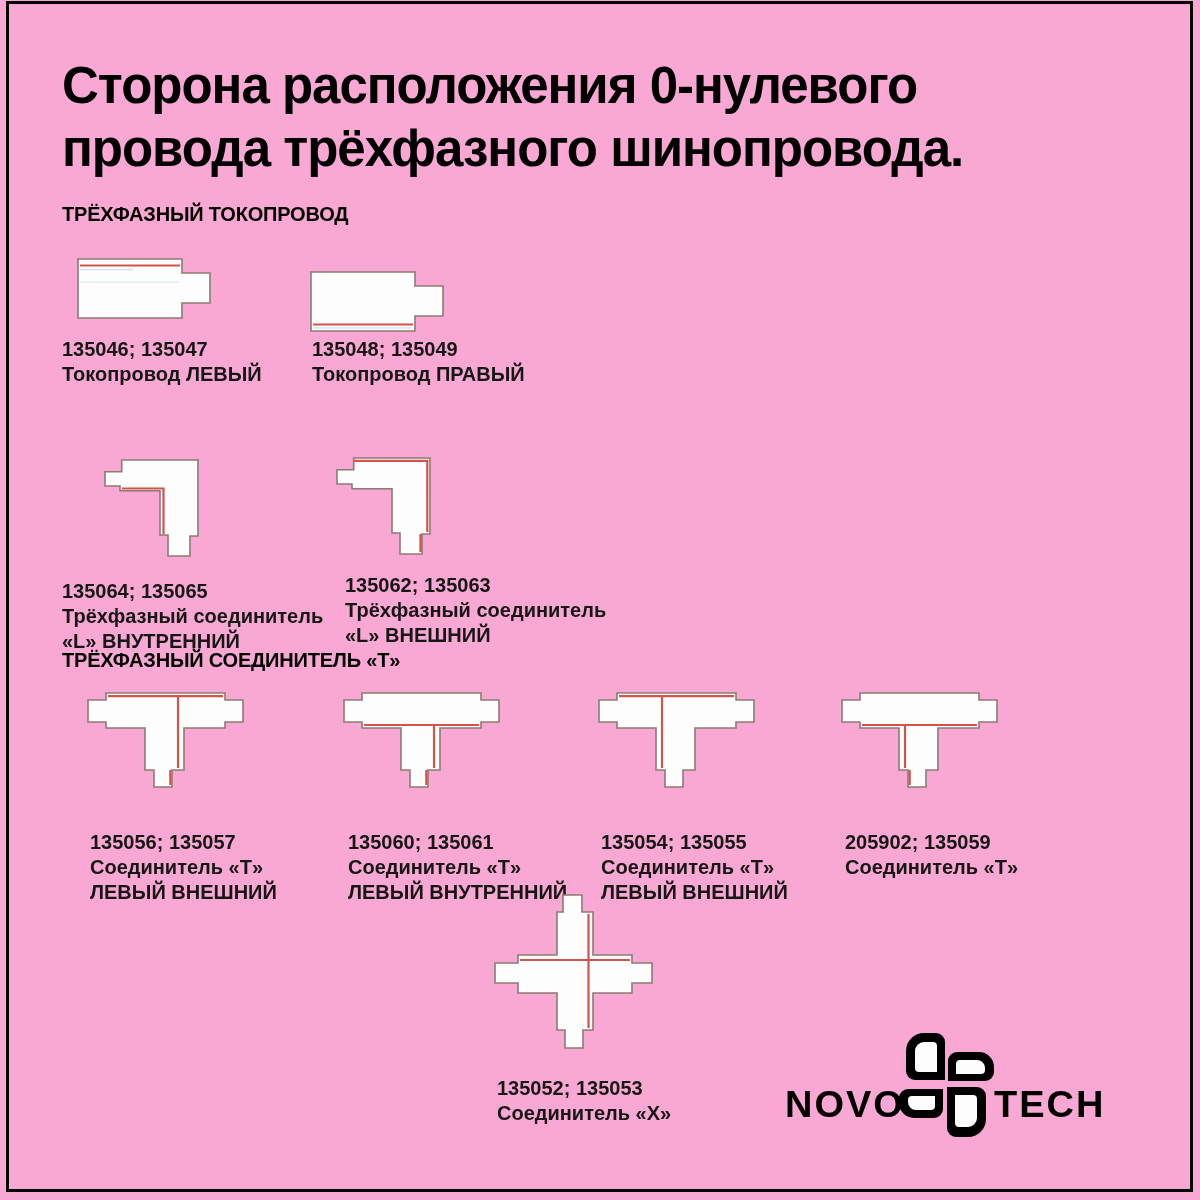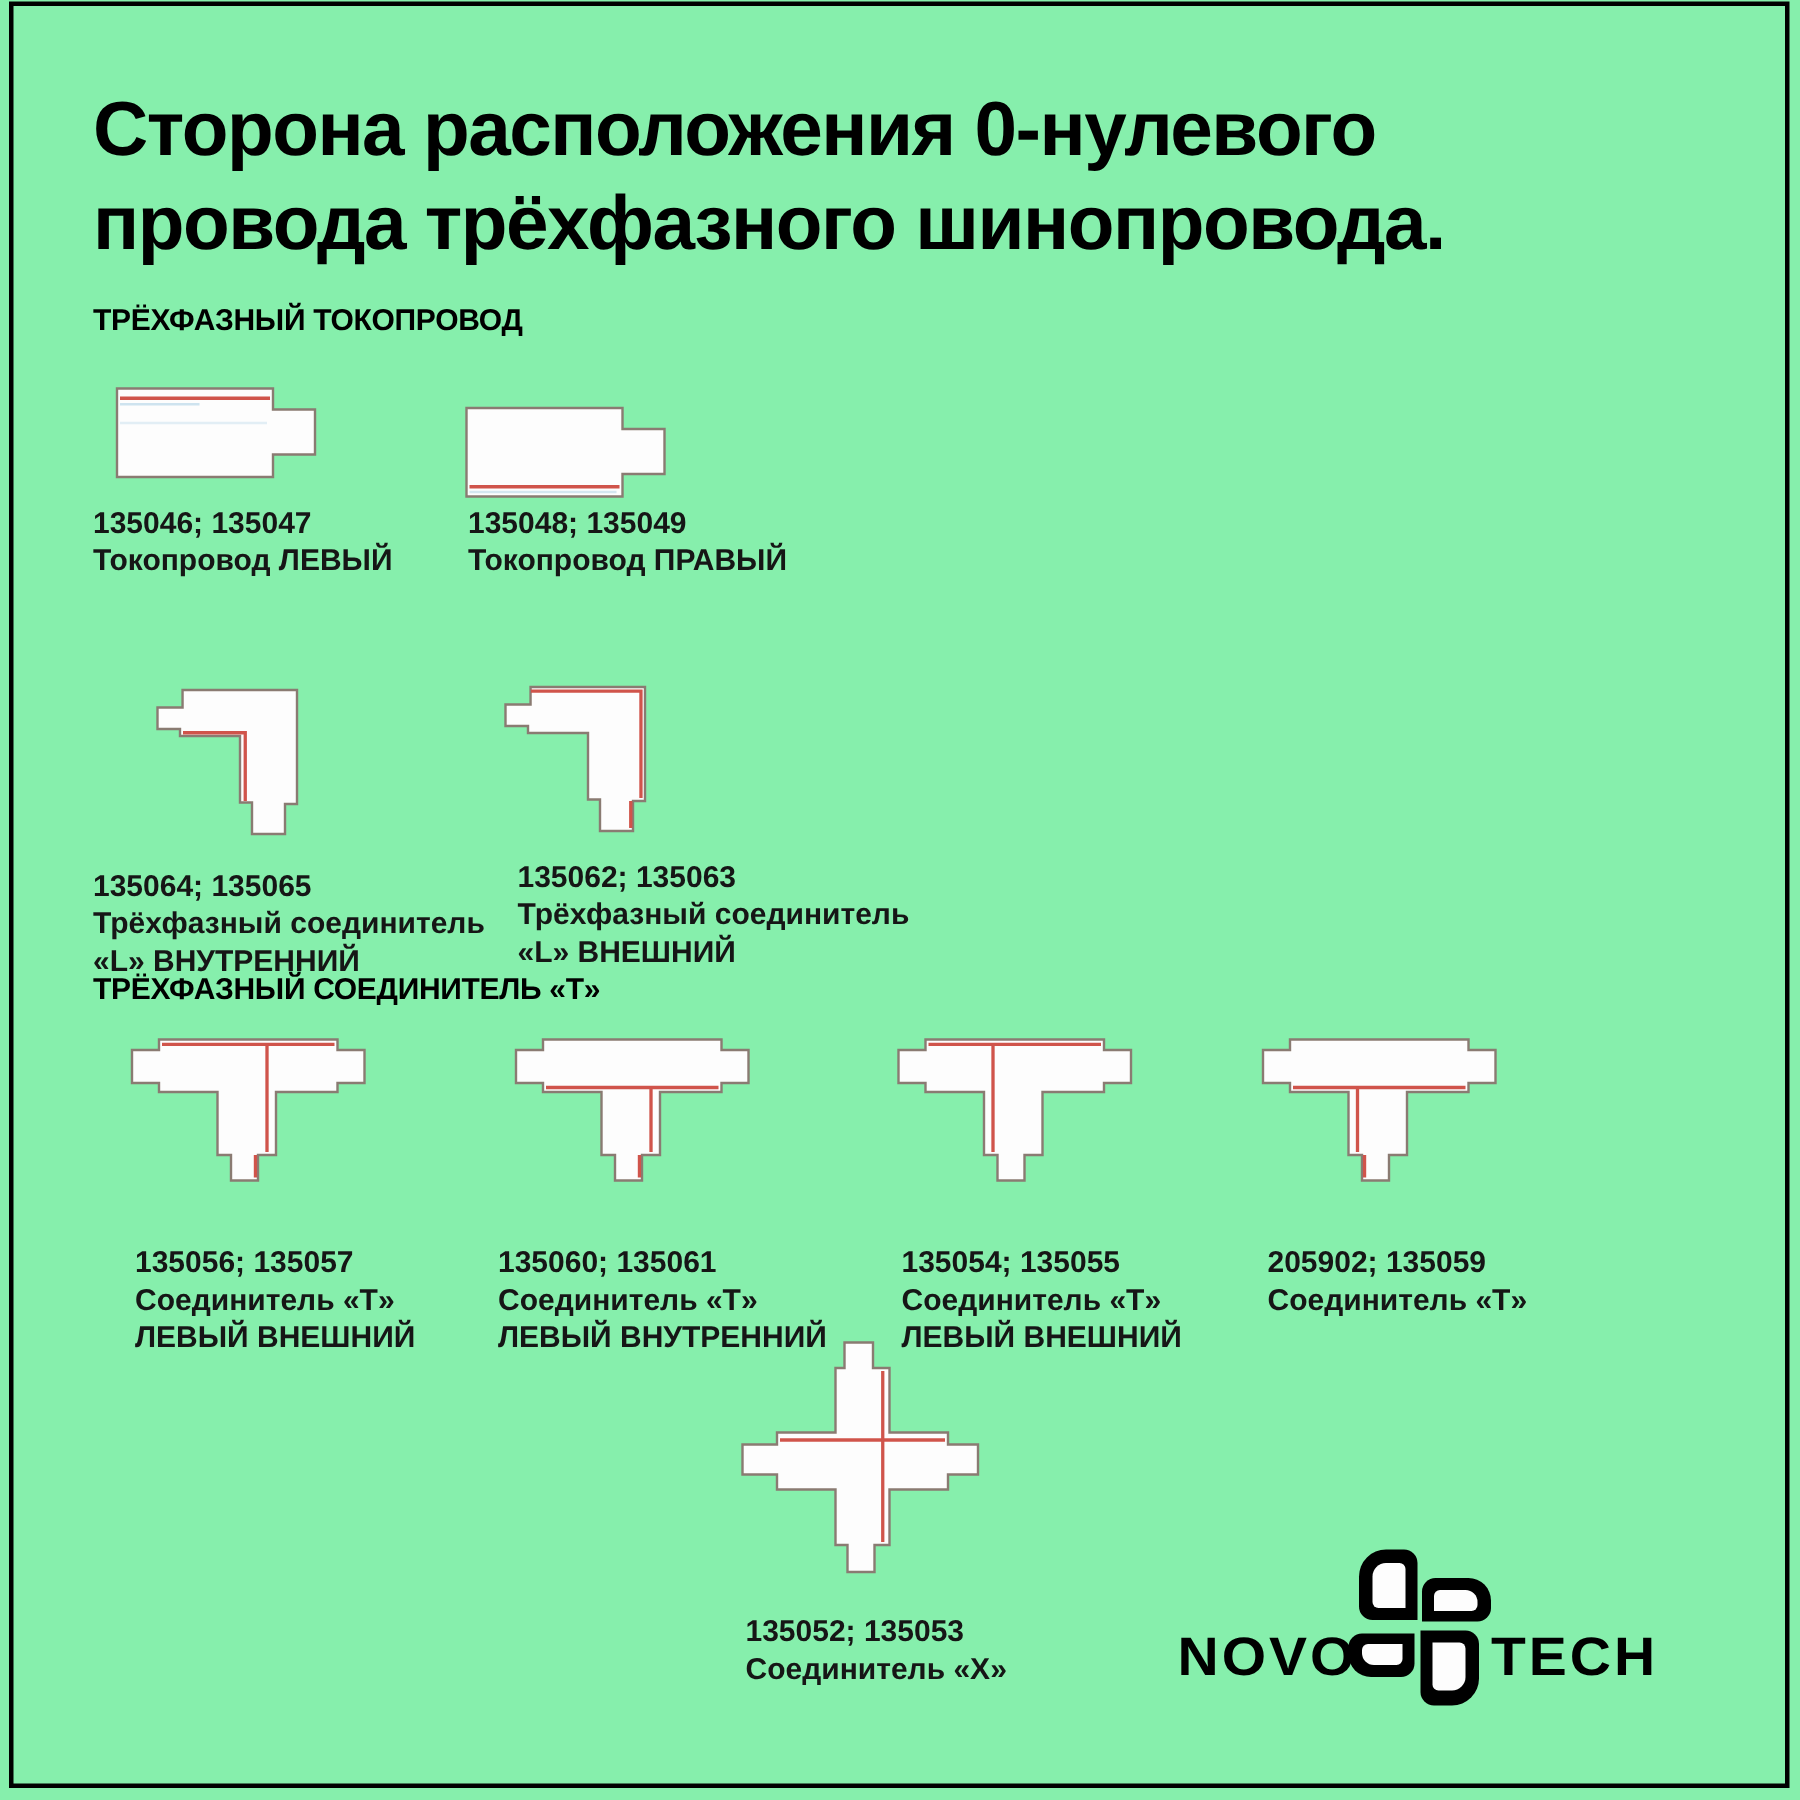--- a/index.html
+++ b/index.html
@@ -4,21 +4,21 @@
 <style>
   :root{
     --outline:#8a7b72;
     --zero-wire-red:#d0544b;
     --phase-blue:#b9d7e8;
     --frame:#000000;
     --ink:#111111;
   }
   html,body{margin:0;padding:0;background:#ffffff;}
   .page{
-    position:relative;width:1200px;height:1200px;background:#86efac;
+    position:relative;width:1200px;height:1200px;background:#f9a8d4;
     font-family:"Liberation Sans", sans-serif;color:var(--ink);overflow:hidden;
   }
   .frame{position:absolute;left:6px;top:1px;right:7px;bottom:8px;border:3px solid var(--frame);}
   .abs{position:absolute;}
   .title{
     left:62px;top:54px;width:1090px;
     font-size:51px;line-height:63px;font-weight:bold;letter-spacing:-1px;color:#000;
   }
   .section-heading{
     font-size:20px;font-weight:bold;letter-spacing:-0.2px;color:#000;white-space:nowrap;
@@ -115,21 +115,21 @@
   <svg class="abs diagram" style="left:842px;top:688px" width="155" height="100" viewBox="0 0 155 100">
     <polygon class="connector-outline" points="18,5 137,5 137,12 155,12 155,34 137,34 137,40 96,40 96,82 84,82 84,99 66,99 66,82 57,82 57,40 18,40 18,34 0,34 0,12 18,12"></polygon>
     <path class="zero-wire" d="M 20 37 H 135 M 63 37 V 80 M 67.7 82 V 97"></path>
   </svg>
 
   <div class="abs cap" style="left:90px;top:830px">
     <div class="cap-line">135056; 135057</div>
     <div class="cap-line">Соединитель «Т»</div>
     <div class="cap-line">ЛЕВЫЙ ВНЕШНИЙ</div>
   </div>
-  <div class="abs cap" style="left:332px;top:830px">
+  <div class="abs cap" style="left:348px;top:830px">
     <div class="cap-line">135060; 135061</div>
     <div class="cap-line">Соединитель «Т»</div>
     <div class="cap-line">ЛЕВЫЙ ВНУТРЕННИЙ</div>
   </div>
   <div class="abs cap" style="left:601px;top:830px">
     <div class="cap-line">135054; 135055</div>
     <div class="cap-line">Соединитель «Т»</div>
     <div class="cap-line">ЛЕВЫЙ ВНЕШНИЙ</div>
   </div>
   <div class="abs cap" style="left:845px;top:830px">

